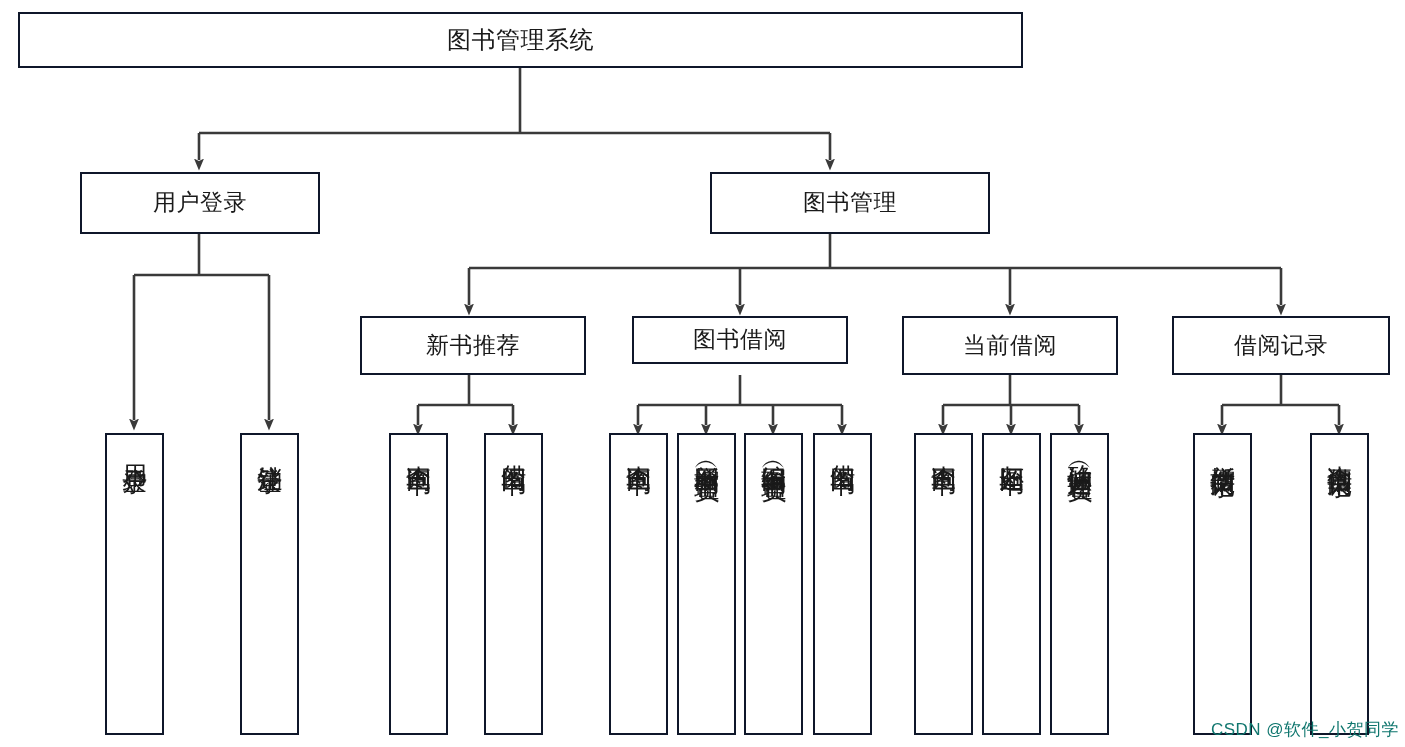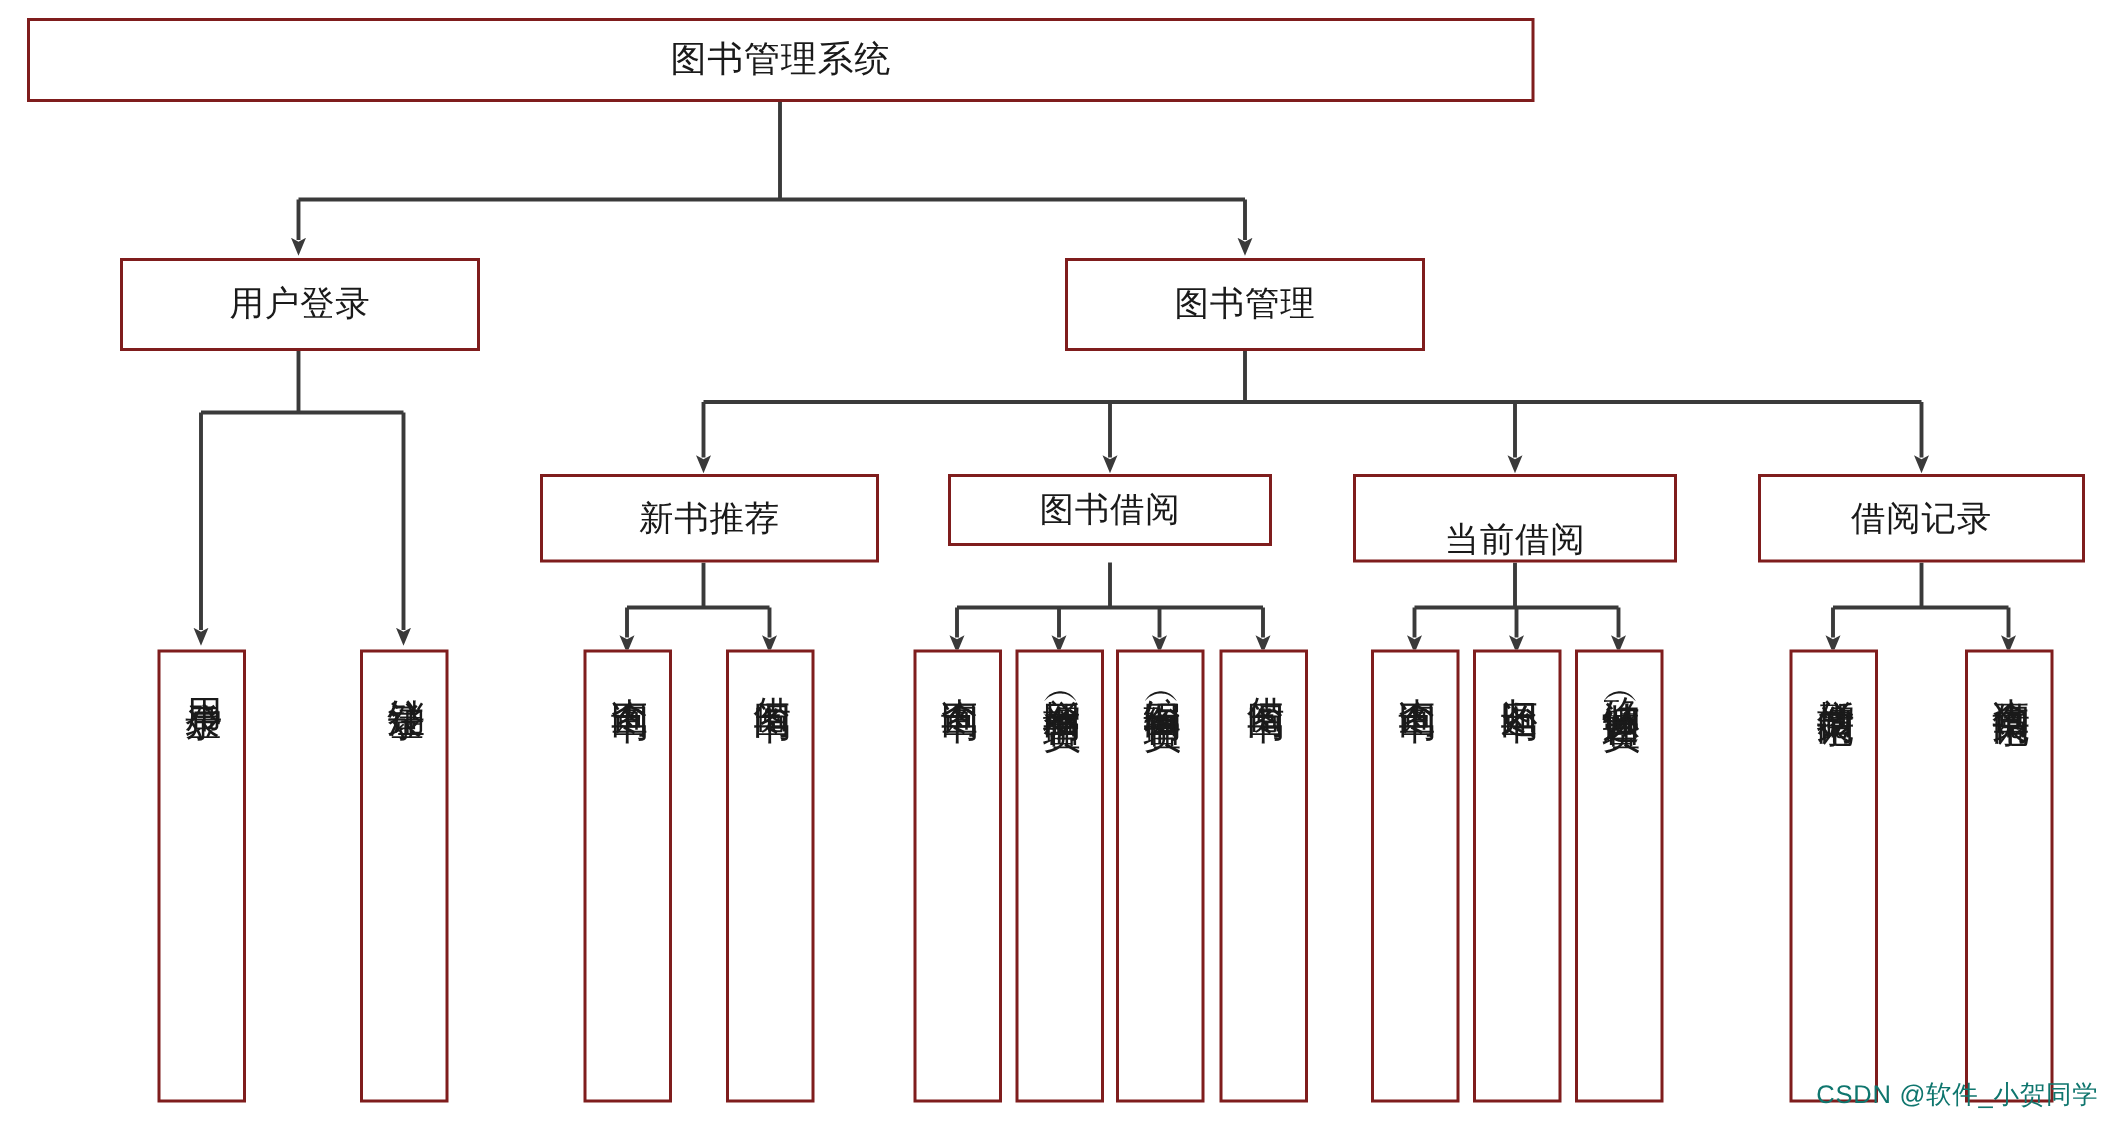--- a/index.html
+++ b/index.html
@@ -21,21 +21,21 @@
     position: absolute;
     left: 0;
     top: 0;
     width: 1405px;
     height: 747px;
     pointer-events: none;
   }
   .node {
     position: absolute;
     box-sizing: border-box;
-    border: 2px solid #7f1d1d;
+    border: 2px solid #0f172a;
     background: #ffffff;
     display: flex;
     align-items: center;
     justify-content: center;
     color: #1a1a1a;
   }
   .node .lbl {
     display: block;
     text-align: center;
     line-height: 1.18;
@@ -130,31 +130,31 @@
     </g>
   </svg>
 
   <div class="node root horiz" style="left:18px; top:12px; width:1005px; height:56px;">
     <span class="lbl">图书管理系统</span>
   </div>
 
   <div class="node horiz" style="left:80px; top:172px; width:240px; height:62px;">
     <span class="lbl">用户登录</span>
   </div>
-  <div class="node horiz" style="left:710px; top:172px; width:240px; height:62px;">
+  <div class="node horiz" style="left:710px; top:172px; width:280px; height:62px;">
     <span class="lbl">图书管理</span>
   </div>
 
   <div class="node horiz" style="left:360px; top:316px; width:226px; height:59px;">
     <span class="lbl">新书推荐</span>
   </div>
   <div class="node horiz" style="left:632px; top:316px; width:216px; height:48px;">
     <span class="lbl">图书借阅</span>
   </div>
-  <div class="node horiz" style="left:902px; top:316px; width:216px; height:59px;align-items:flex-end;">
+  <div class="node horiz" style="left:902px; top:316px; width:216px; height:59px;">
     <span class="lbl">当前借阅</span>
   </div>
   <div class="node horiz" style="left:1172px; top:316px; width:218px; height:59px;">
     <span class="lbl">借阅记录</span>
   </div>
 
   <div class="node leaf" style="left:105px; top:433px; width:59px; height:302px;">
     <span class="lbl">用户登录</span>
   </div>
   <div class="node leaf" style="left:240px; top:433px; width:59px; height:302px;">

